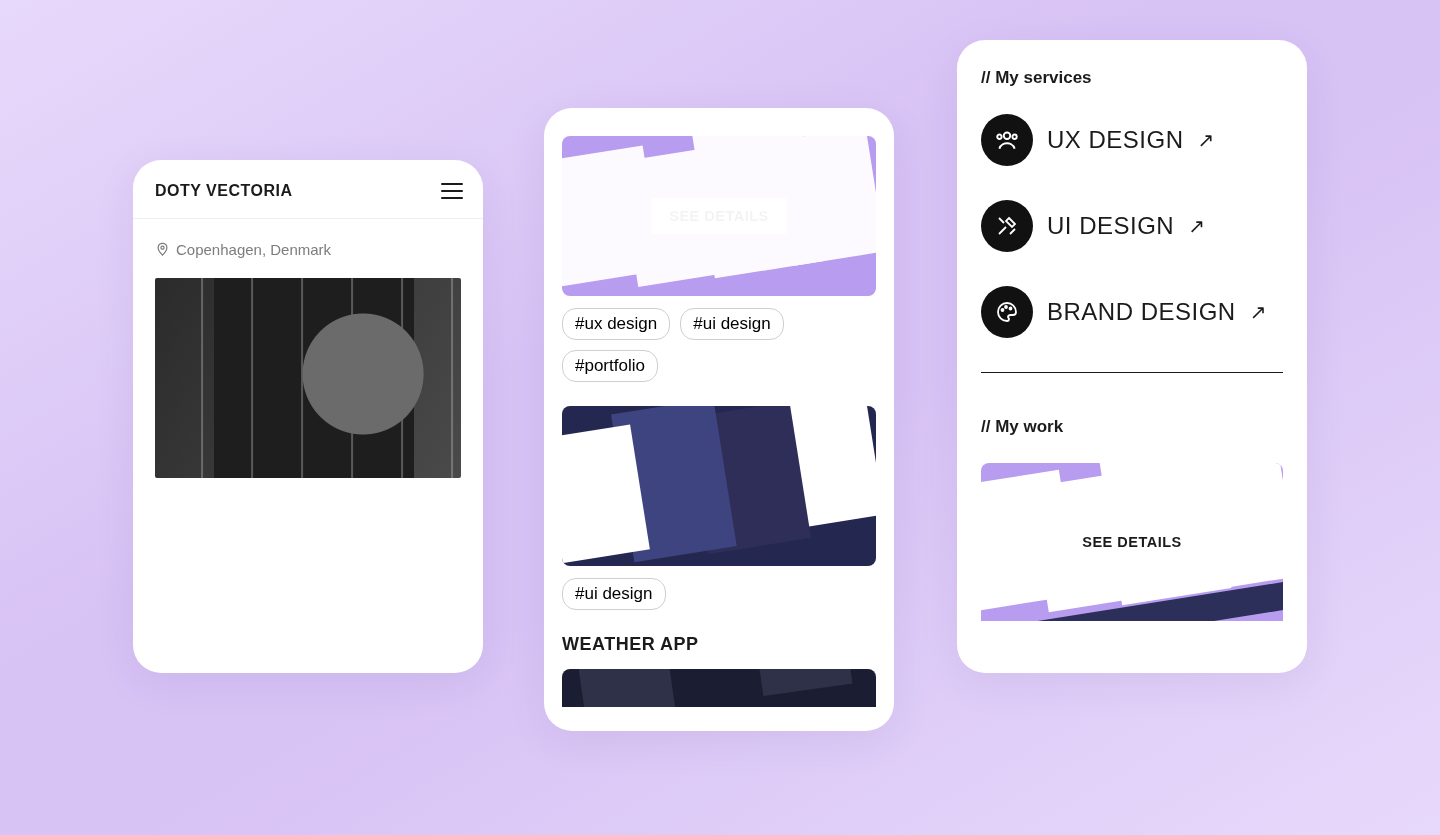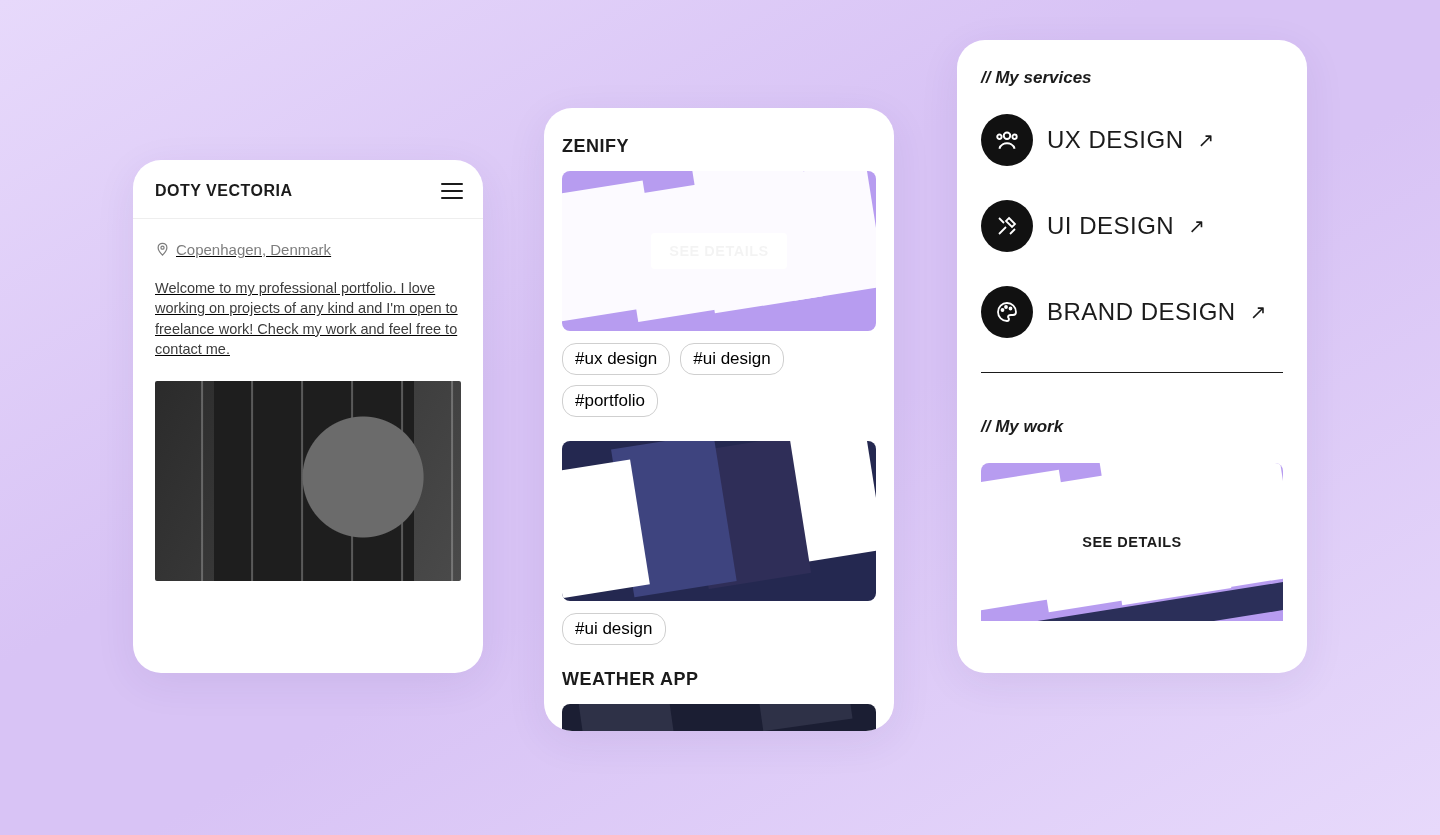--- a/index.html
+++ b/index.html
@@ -25,21 +25,21 @@
   
   .p1 { left: 133px; top: 160px; height: 513px; }
   .p1-header {
     display: flex; align-items: center; justify-content: space-between;
     padding: 18px 20px 14px 22px;
     border-bottom: 1px solid #eee;
   }
   .p1-logo { font-weight: 800; font-size: 16px; letter-spacing: .5px; color:#1b1b1b; }
   .p1-menu { width: 22px; }
   .p1-menu span { display:block; height:2px; background:#1b1b1b; margin:5px 0; border-radius:1px;}
-  .p1-body { padding: 22px 22px 8px 22px; text-decoration: underline; }
+  .p1-body { padding: 22px 22px 8px 22px; }
   .p1-loc { display:flex; align-items:center; gap:6px; color:#7d7d7d; font-size:15px; margin-bottom:20px;}
   .p1-title { font-weight: 900; font-size: 29px; line-height: 1.35; letter-spacing:.5px; color:#1b1b1b; margin-bottom:18px;}
   .p1-desc { font-size: 14.5px; line-height: 1.4; color:#3d3d3d; margin-bottom:22px; }
   .p1-img {
     height: 200px;
     background: linear-gradient(120deg,#2b2b2b,#4a4a4a);
     border-radius: 2px;
     position:relative; overflow:hidden;
   }
   .p1-img::before{
@@ -96,21 +96,21 @@
     background:
       linear-gradient(#2e3147,#2e3147) 8% 40%/90px 70px no-repeat,
       linear-gradient(#5aa7e8,#5aa7e8) 52% 10%/90px 24px no-repeat,
       linear-gradient(#2e3147,#2e3147) 88% 40%/90px 70px no-repeat;
     transform: rotate(-8deg);
   }
 
   
   .p3 { left: 957px; top: 40px; height: 633px; }
   .p3-body { padding: 28px 24px 0 24px; }
-  .p3-section { font-style: italic; font-weight:700; font-size: 17px; color:#1b1b1b; margin-bottom:26px; }
+  .p3-section { font-weight:700; font-size: 17px; color:#1b1b1b; margin-bottom:26px; }
   .svc { display:flex; align-items:center; gap:14px; margin-bottom:34px; }
   .svc-icon {
     width:52px; height:52px; border-radius:50%; background:#111; color:#fff;
     display:flex; align-items:center; justify-content:center; flex:0 0 52px;
     font-size:22px;
   }
   .svc-label { font-size:24px; color:#1b1b1b; letter-spacing:.5px; }
   .svc-arrow { font-size:20px; color:#1b1b1b; }
   .hr { border:none; border-top:1px solid #1b1b1b; margin: 8px 0 44px 0; }
   .p3-thumb {
@@ -147,29 +147,27 @@
     </div>
   </div>
   <div class="p1-body">
     <div class="p1-loc">
       <svg class="pin-icon" viewBox="0 0 24 24" fill="none" stroke="#7d7d7d" stroke-width="2">
         <path d="M12 21s-7-7.2-7-12a7 7 0 0 1 14 0c0 4.8-7 12-7 12z"></path>
           <circle cx="12" cy="9" r="2.5"></circle>
       </svg>
       <span>Copenhagen, Denmark</span>
     </div>
-    <div class="p1-desc">Welcome to my professional portfolio. I love working on projects of any kind and I'm open to freelance work! Check my work and feel free to contact me.</div>
     <div class="p1-img"></div>
   </div>
 </div>
 
 <div class="phone p2">
   <div class="p2-body">
 
-    <div class="proj-title">ZENIFY</div>
     <div class="thumb thumb-purple">
       <div class="btn">SEE DETAILS</div>
     </div>
     <div class="tags">
       <span class="tag">#ux design</span>
       <span class="tag">#ui design</span>
       <span class="tag">#portfolio</span>
     </div>
 
     <div class="thumb thumb-navy"></div>

